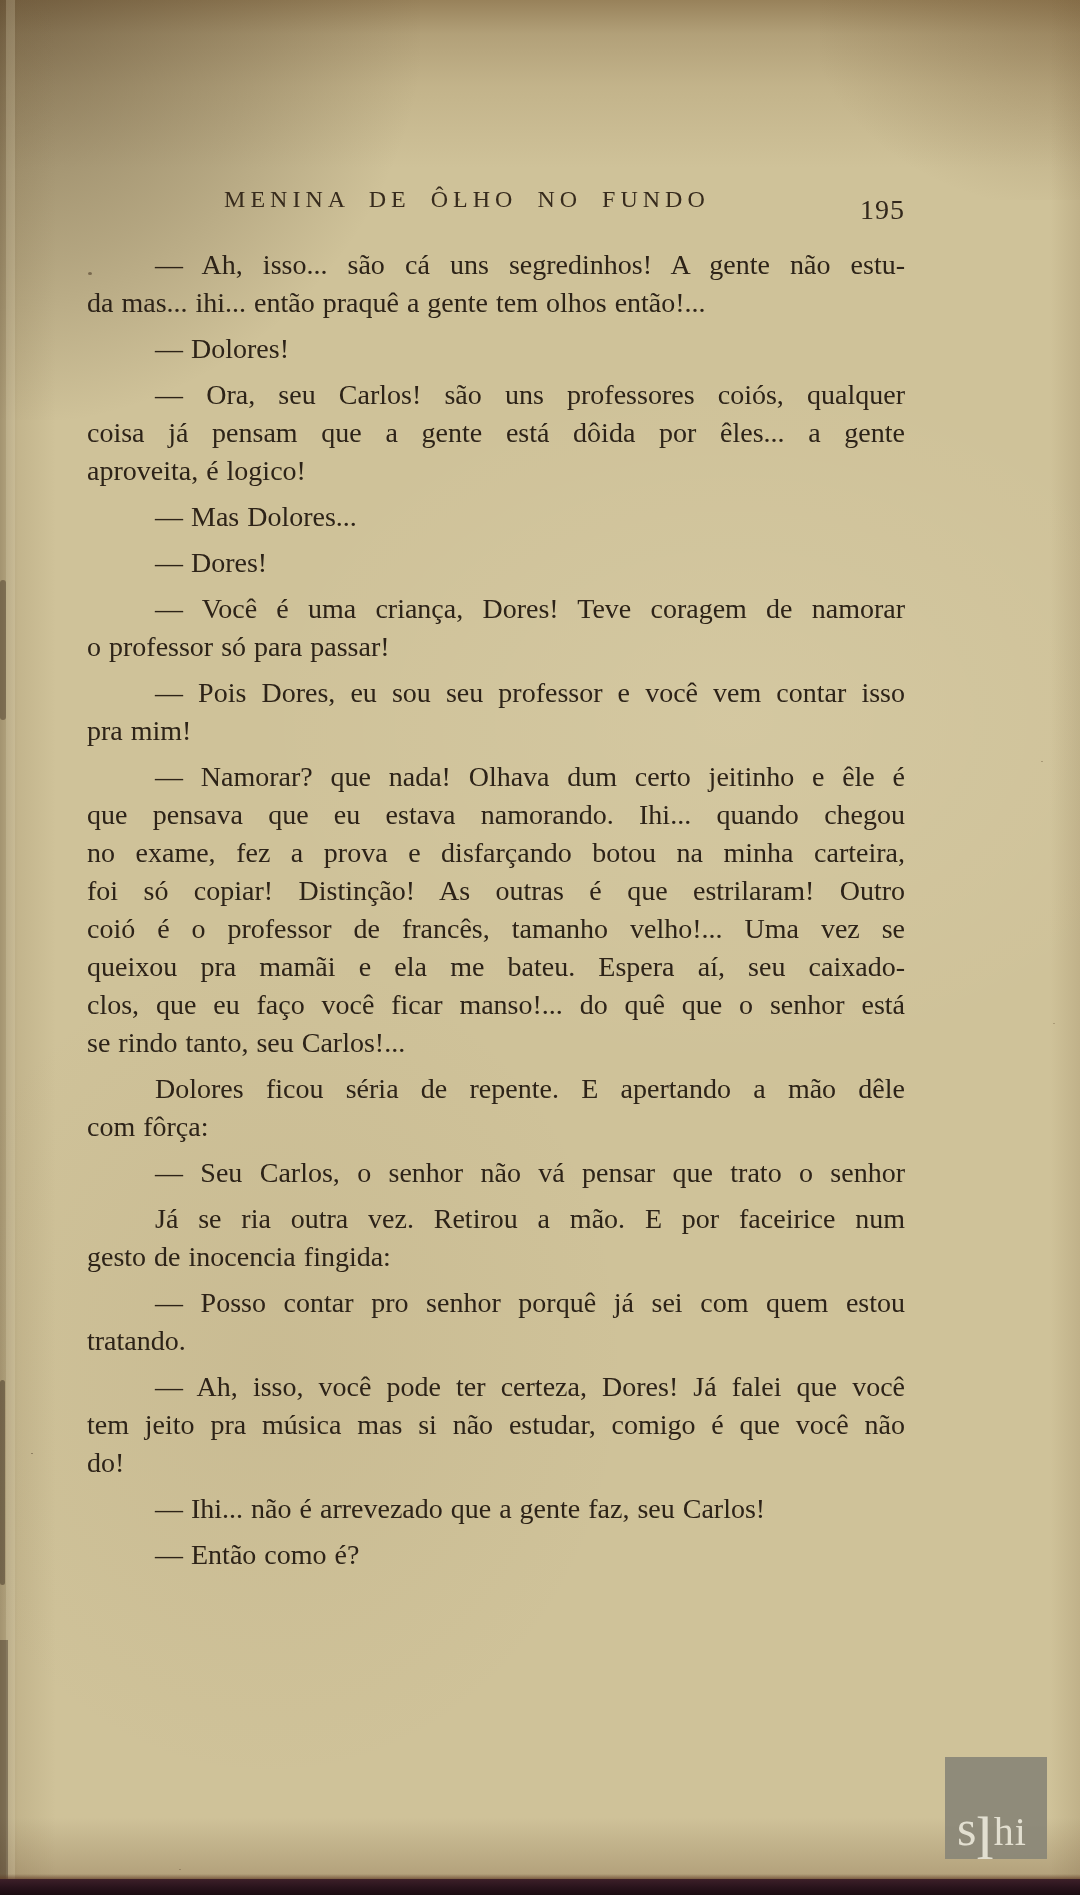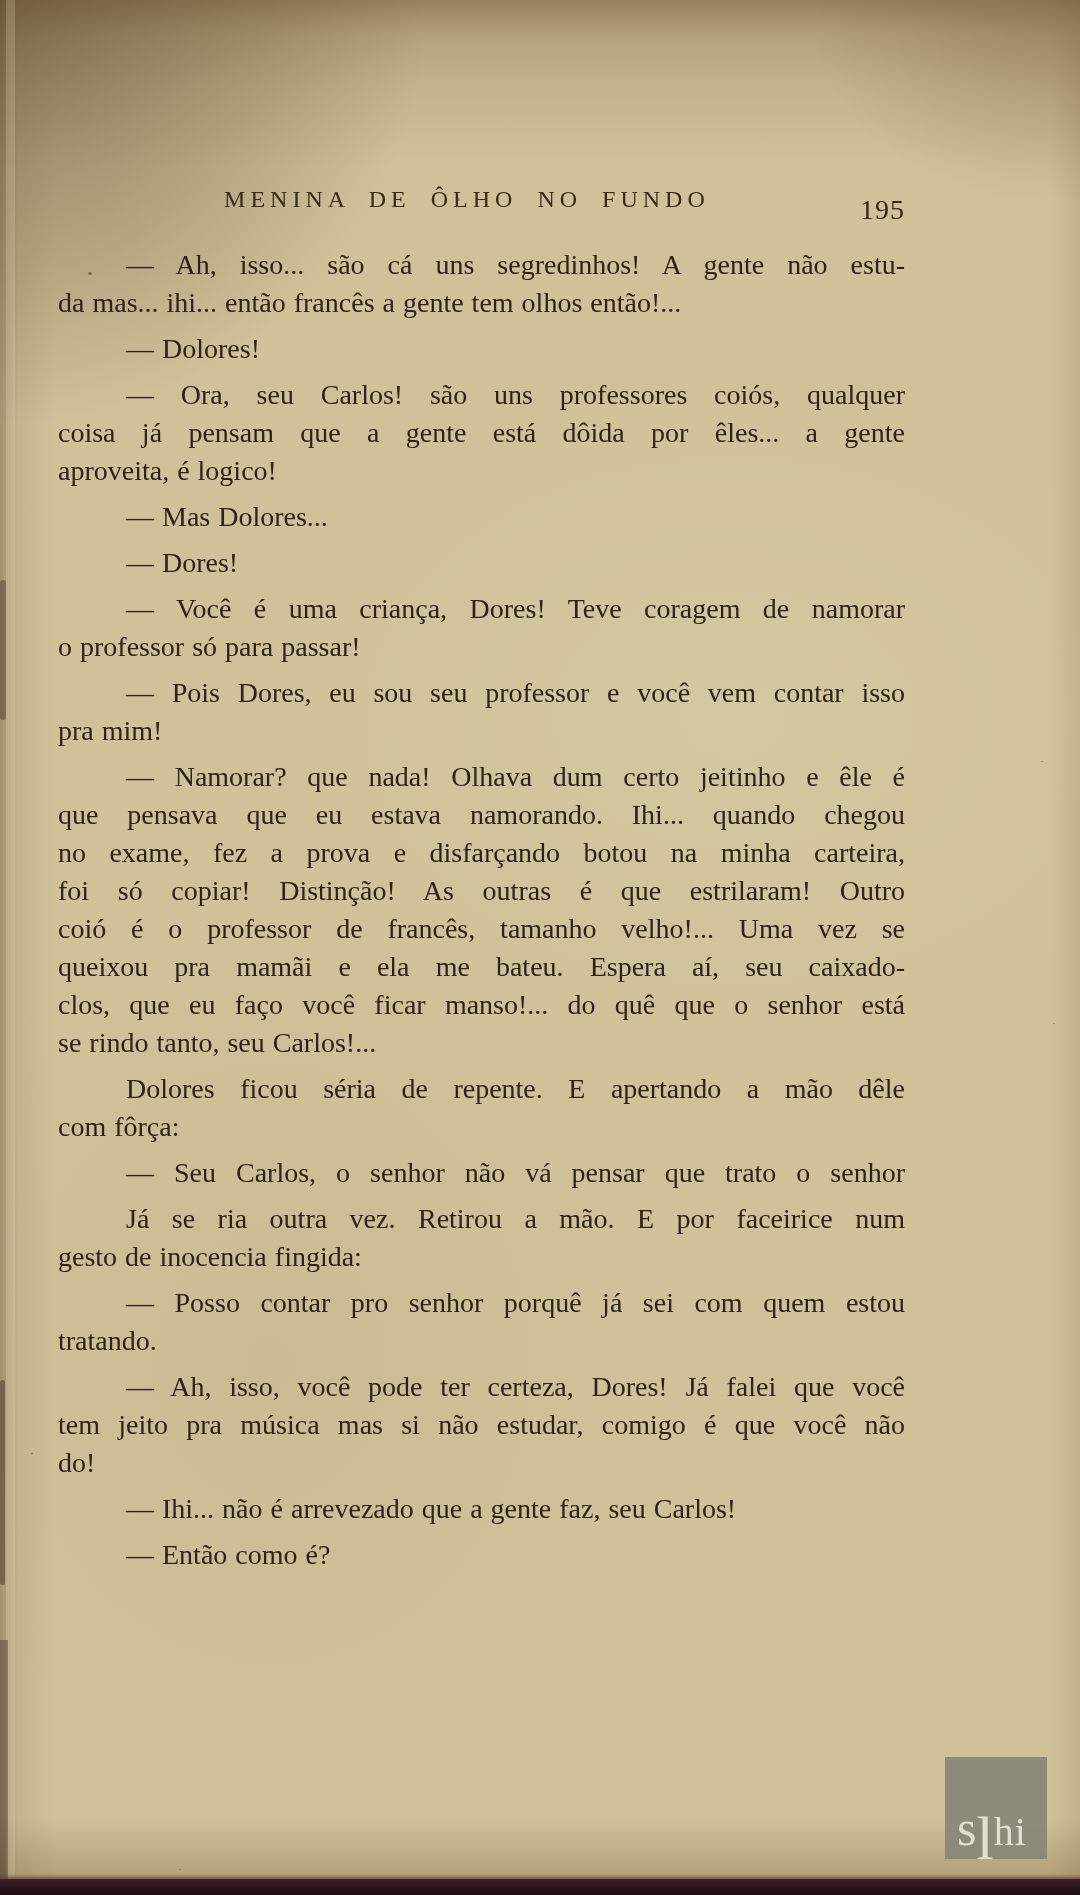--- a/index.html
+++ b/index.html
@@ -91,20 +91,21 @@
     color: #2d2318;
     text-rendering: optimizeLegibility;
   }
   .paragraph { margin: 0 0 8px 0; }
   .paragraph:last-child { margin-bottom: 0; }
   .line {
     text-align: justify;
     text-align-last: justify;
     word-spacing: 1px;
     white-space: normal;
+    margin-left: 29px;
   }
   .line.first { text-indent: 68px; }
   .line.last { text-align-last: left; }
 
   
   .watermark {
     position: absolute; left: 945px; top: 1757px; width: 102px; height: 102px;
     background: rgba(138,134,119,0.93);
     overflow: visible;
   }
@@ -146,21 +147,21 @@
 <div class="specks"></div>
 
 <div class="running-head">
   <span class="title">MENINA DE ÔLHO NO FUNDO</span>
   <span class="page-number">195</span>
 </div>
 
 <div class="text-block">
     <div class="paragraph">
       <div class="line first">— Ah, isso... são cá uns segredinhos! A gente não estu-</div>
-      <div class="line last">da mas... ihi... então francês a gente tem olhos então!...</div>
+      <div class="line last">da mas... ihi... então praquê a gente tem olhos então!...</div>
     </div>
     <div class="paragraph">
       <div class="line first last">— Dolores!</div>
     </div>
     <div class="paragraph">
       <div class="line first">— Ora, seu Carlos! são uns professores coiós, qualquer</div>
       <div class="line">coisa já pensam que a gente está dôida por êles... a gente</div>
       <div class="line last">aproveita, é logico!</div>
     </div>
     <div class="paragraph">

